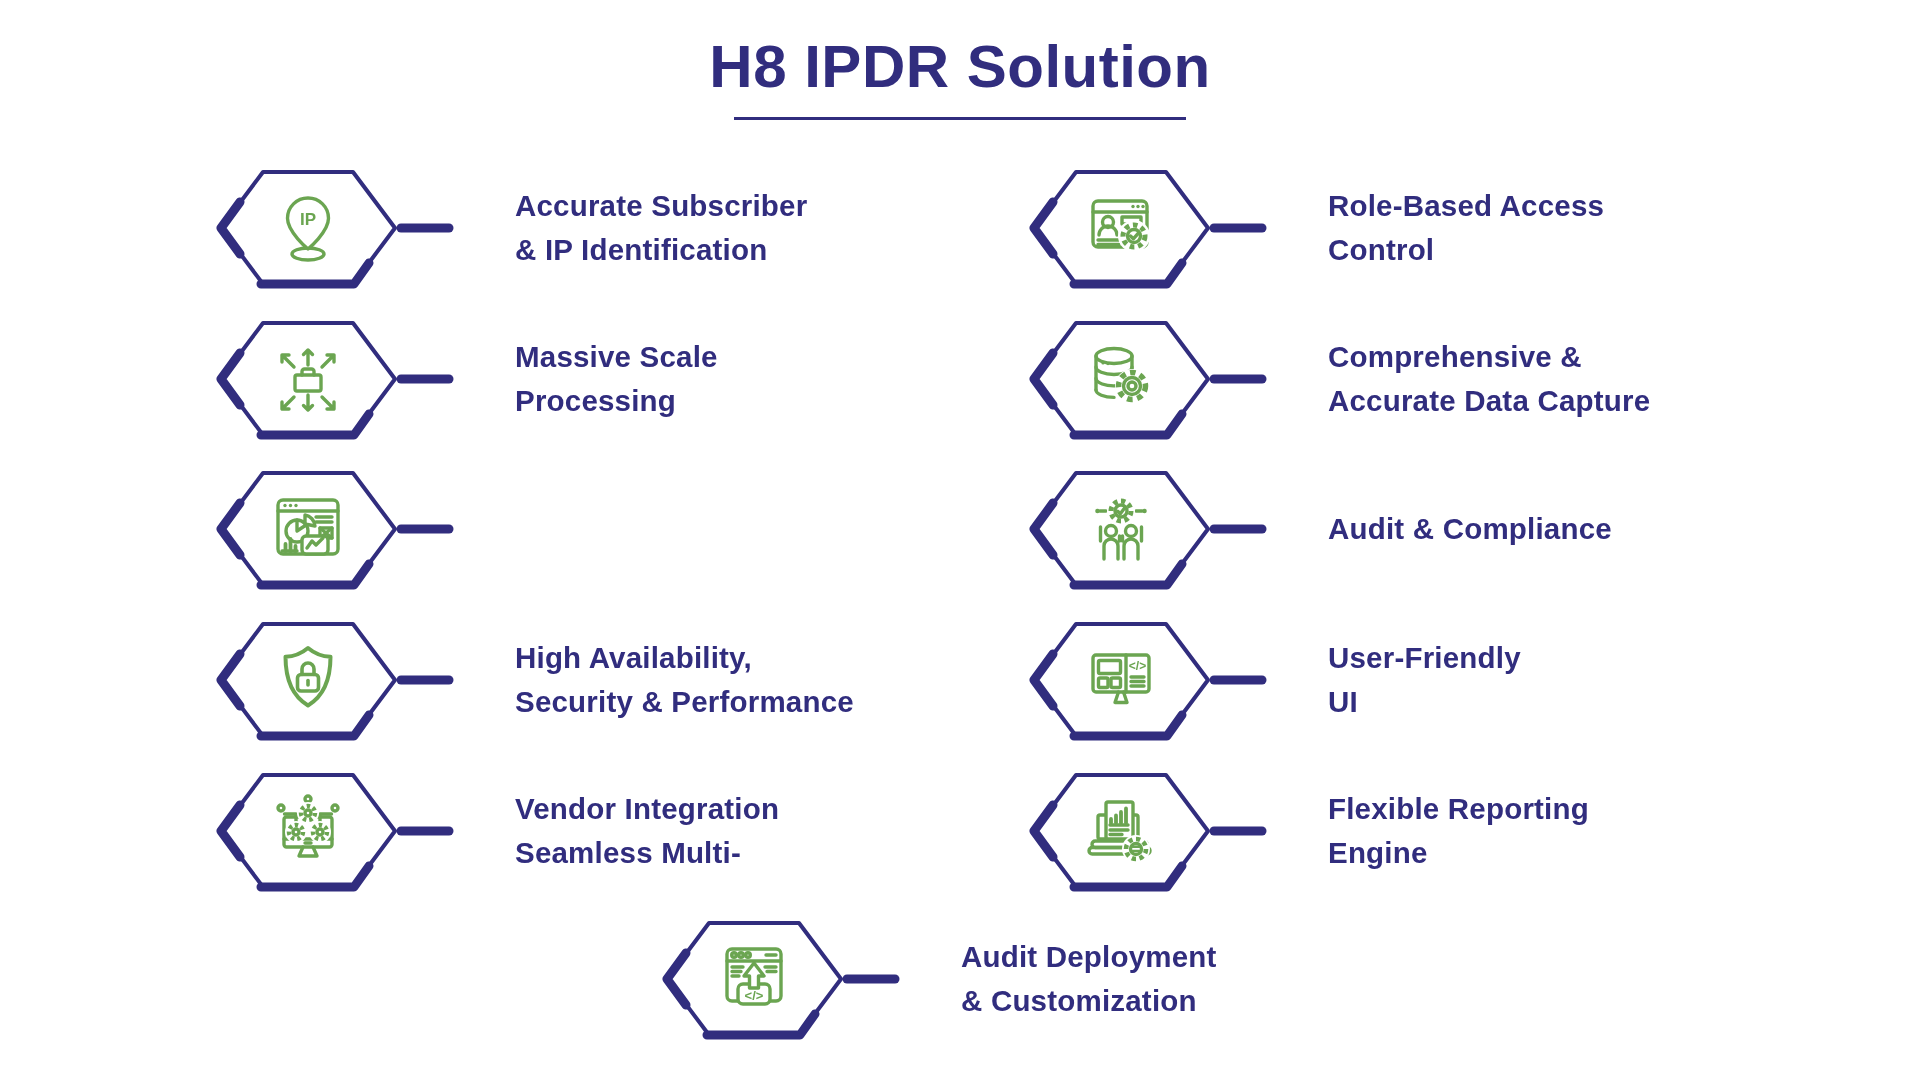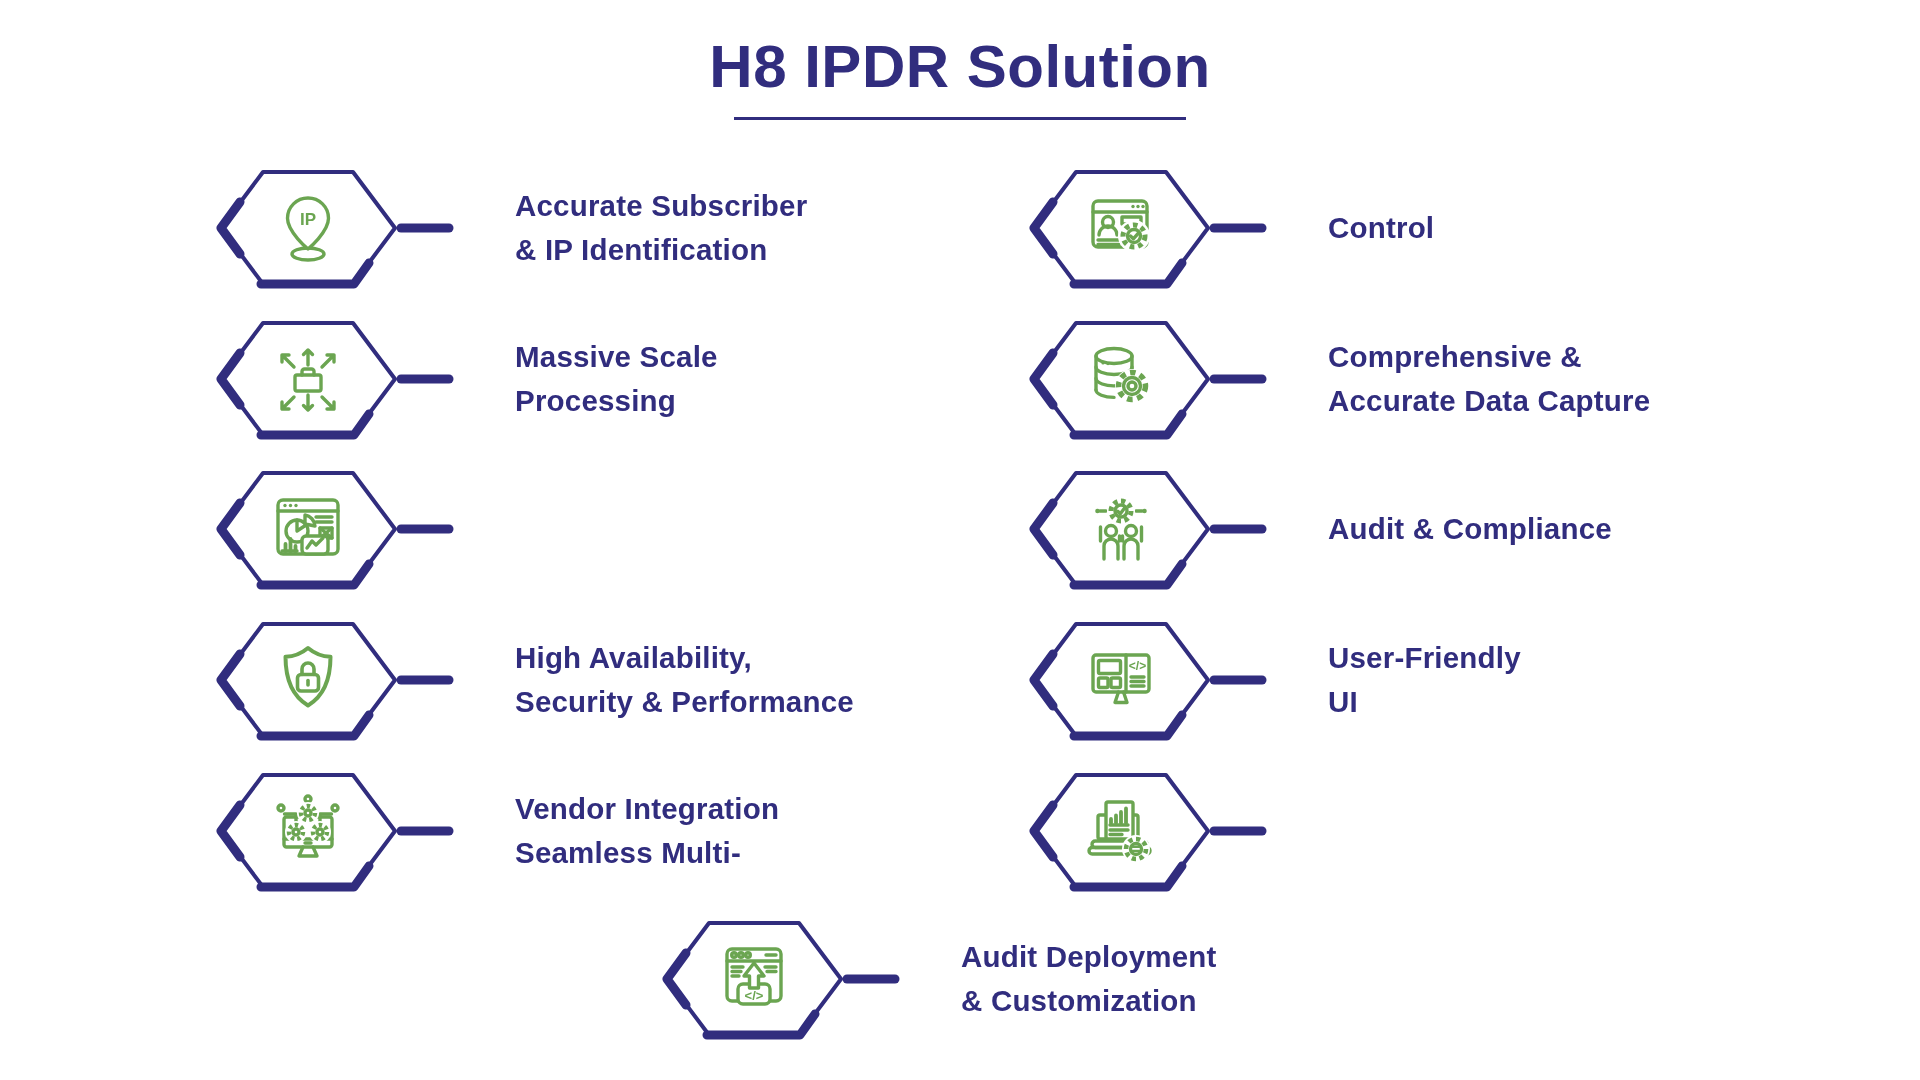--- a/index.html
+++ b/index.html
@@ -170,20 +170,21 @@
       <path d="M18,47 a9,9 0 0 1 18,0"></path>
       <rect x="41" y="29" width="19" height="7"></rect>
       <path d="M17,52 H38 M17,56.5 H38"></path>
       <circle class="wb" cx="53" cy="48" r="16"></circle>
       <circle class="gd" cx="53" cy="48" r="11" stroke-width="5" stroke-dasharray="4.6,3.8"></circle>
       <circle cx="53" cy="48" r="6.5"></circle>
       <path d="M49.5,48 l2.8,2.8 L58,44.5"></path>
     </g>
   </svg>
   <div class="label">
+    <span>Role-Based Access</span>
     <span>Control</span>
   </div>
 </div>
 
 <div class="item" style="left:1026px;top:313px">
   <svg width="250" height="132" viewBox="0 0 250 132">
     <polygon class="hexfill" points="8,66 50,10 140,10 182,66 140,122 50,122"></polygon>
     <polyline class="nvt" points="27,40 8,66 27,92"></polyline>
     <polyline class="nvt" points="48,122 141,122 156,101"></polyline>
     <line class="nvt" x1="188" y1="66" x2="236" y2="66"></line>
@@ -272,20 +273,24 @@
       <path d="M29,34 H47"></path>
       <path d="M29,39 H47 M29,43.5 H41"></path>
       <rect x="11" y="50" width="55" height="6.5" rx="3.2"></rect>
       <rect x="8" y="56.5" width="61" height="6.5" rx="3.2"></rect>
       <circle class="wb" cx="55" cy="58" r="14"></circle>
       <circle class="gd" cx="55" cy="58" r="10" stroke-width="4.6" stroke-dasharray="4.3,3.5"></circle>
       <circle cx="55" cy="58" r="5.5"></circle>
       <path d="M51.5,55.8 h7 M51.5,60 h7" stroke-width="2.6"></path>
     </g>
   </svg>
+  <div class="label">
+    <span>Flexible Reporting</span>
+    <span>Engine</span>
+  </div>
 </div>
 
 <div class="item" style="left:659px;top:913px">
   <svg width="250" height="132" viewBox="0 0 250 132">
     <polygon class="hexfill" points="8,66 50,10 140,10 182,66 140,122 50,122"></polygon>
     <polyline class="nvt" points="27,40 8,66 27,92"></polyline>
     <polyline class="nvt" points="48,122 141,122 156,101"></polyline>
     <line class="nvt" x1="188" y1="66" x2="236" y2="66"></line>
     <g transform="translate(55,26)">
       <g class="g">

